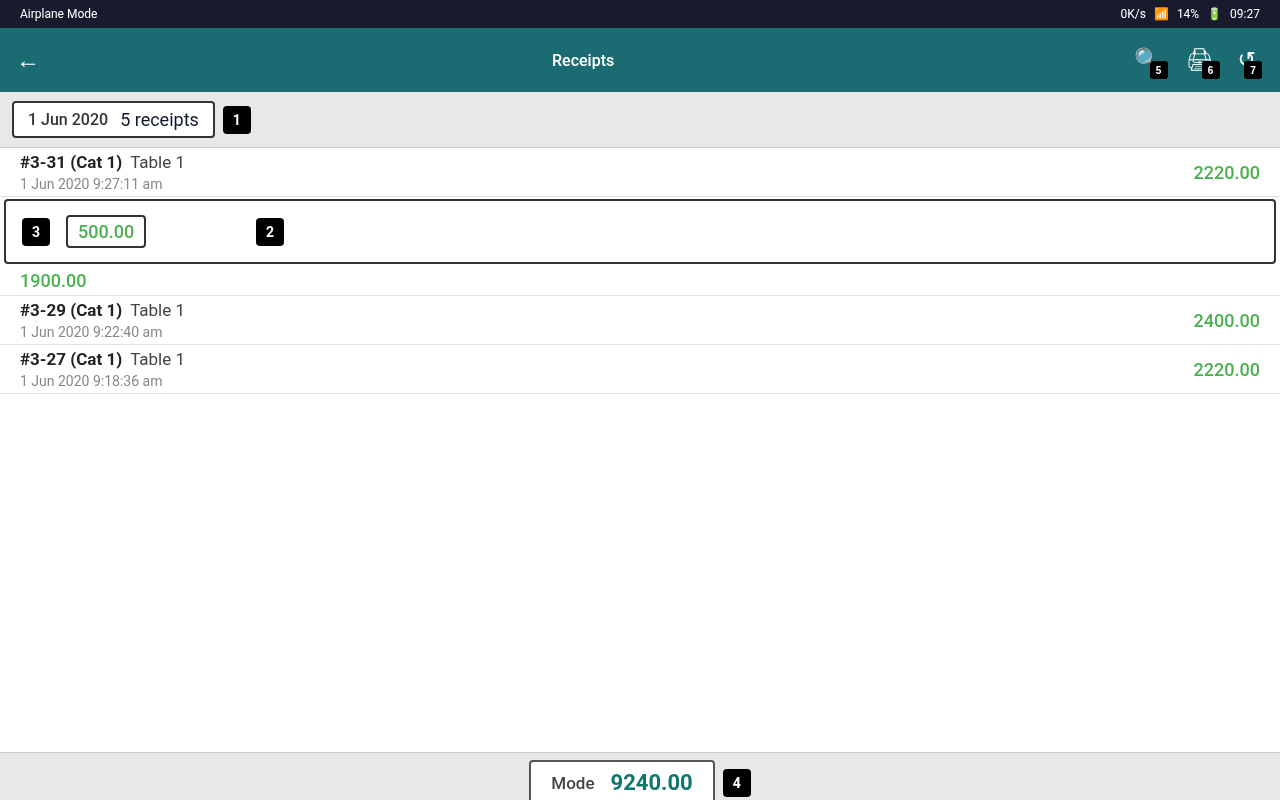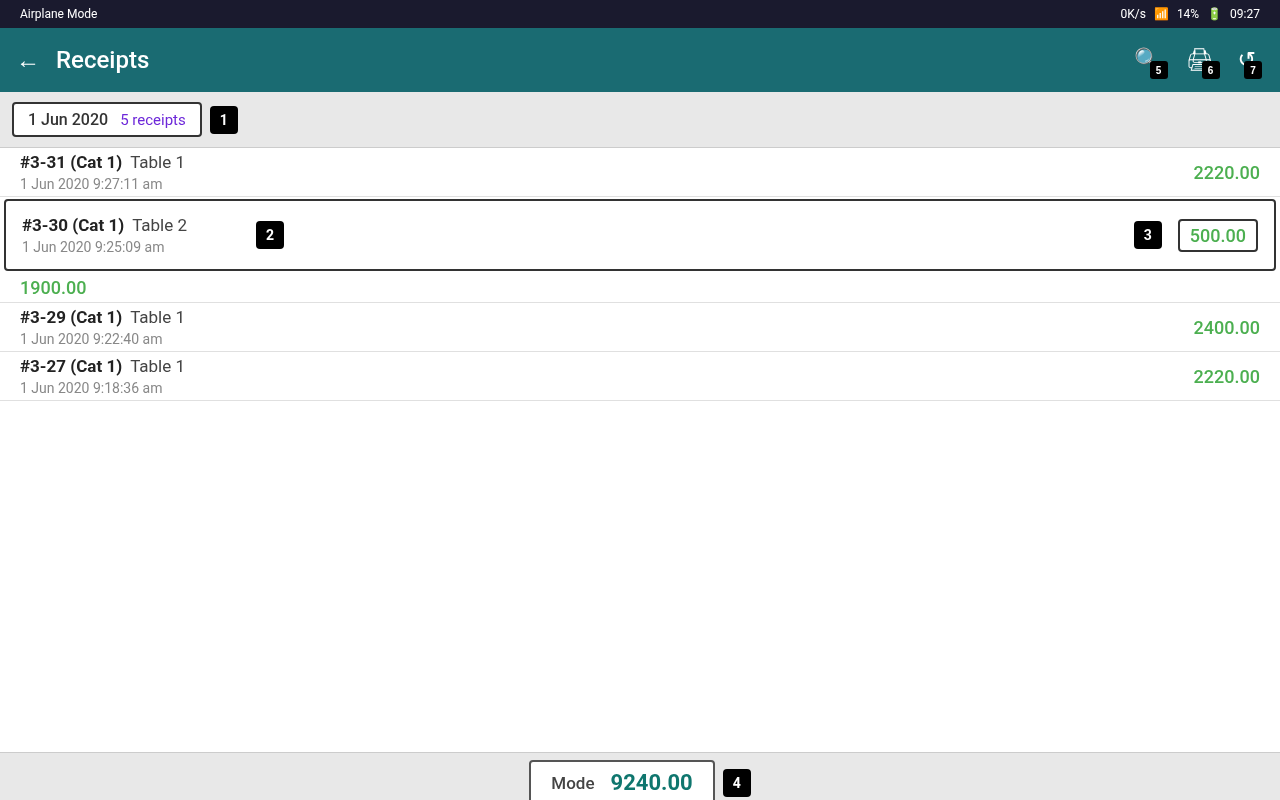--- a/index.html
+++ b/index.html
@@ -32,23 +32,24 @@
       color: #fff;
       font-size: 24px;
       cursor: pointer;
       background: none;
       border: none;
       display: flex;
       align-items: center;
     }
     .app-bar .title {
       color: #fff;
-      font-size: 24px;
+      font-size: 16px;
       font-weight: 500;
       flex: 1;
+      text-align: center;
     }
     .app-bar-actions {
       display: flex;
       align-items: center;
       gap: 8px;
     }
     .icon-btn {
       background: none;
       border: none;
       color: #fff;
@@ -93,22 +94,22 @@
       font-size: 16px;
       font-weight: 500;
       color: #333;
       background: #fff;
       display: flex;
       align-items: center;
       gap: 12px;
       cursor: pointer;
     }
     .date-filter .receipts-count {
-      color: #6d28d9;
-      font-size: 15px;
+      color: #0f172a;
+      font-size: 18px;
       font-weight: normal;
     }
     .date-num-badge {
       background: #000;
       color: #fff;
       font-size: 14px;
       font-weight: bold;
       width: 28px;
       height: 28px;
       border-radius: 4px;
@@ -279,24 +280,20 @@
   <div class="receipt-item">
         <div class="receipt-left">
           <div><span class="receipt-id">#3-31 (Cat 1)</span><span class="receipt-table">Table 1</span></div>
           <div class="receipt-time">1 Jun 2020 9:27:11 am</div>
         </div>
         <div class="right-area">
           <span class="receipt-amount">2220.00</span>
         </div>
       </div>
       <div class="receipt-item selected" style="position: relative;">
-        <div class="receipt-left">
-          <div><span class="receipt-id">#3-30 (Cat 1)</span><span class="receipt-table">Table 2</span></div>
-          <div class="receipt-time">1 Jun 2020 9:25:09 am</div>
-        </div>
         <div class="num-badge" style="position: absolute; left: 250px; top: 50%; transform: translateY(-50%);">2</div>
         <div class="right-area">
           <div class="num-badge">3</div>
           <span class="receipt-amount boxed">500.00</span>
         </div>
       </div>
       <div class="receipt-item">
         <div class="right-area">
           <span class="receipt-amount">1900.00</span>
         </div>

